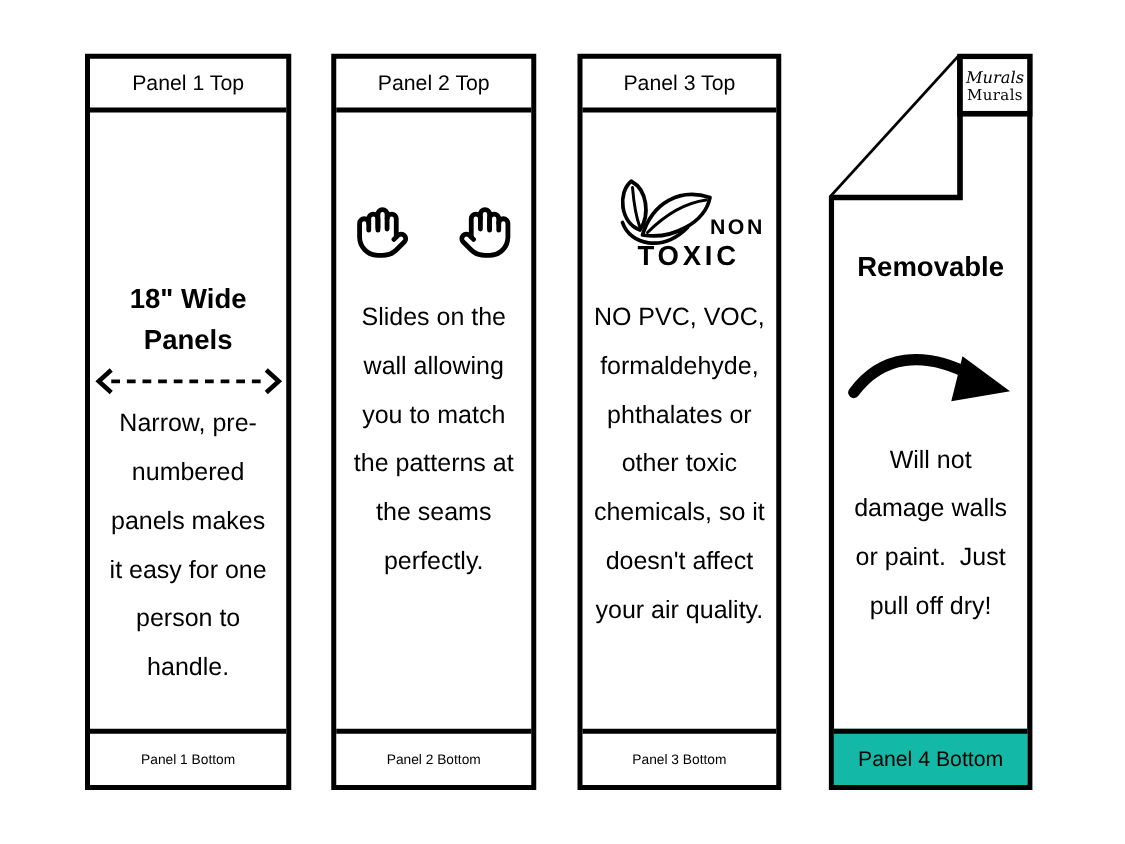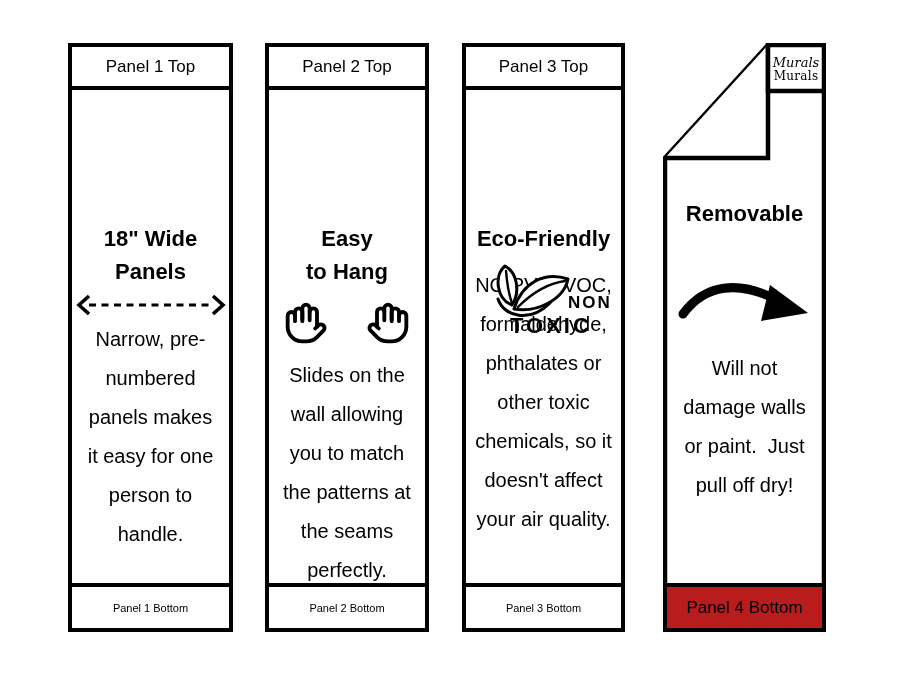--- a/index.html
+++ b/index.html
@@ -37,21 +37,21 @@
   .nontoxic-bottom { position:absolute; left:44px; top:54px; font-size:22px; font-weight:600; letter-spacing:3px; }
 
   
   .p4-frame { position:absolute; left:0; top:0; width:163px; height:589px; }
   .p4-logo { position:absolute; left:107px; top:5px; width:52px; height:43px;
              display:flex; flex-direction:column; align-items:center; justify-content:center; line-height:1.05; }
   .logo-script { font-family:"DejaVu Serif", serif; font-style:italic; font-size:13px; }
   .logo-serif  { font-family:"DejaVu Serif", serif; font-size:12px; letter-spacing:.3px; }
   .p4-body { position:relative; margin-top:47px; flex:0 0 auto; }
   .p4-footer { position:absolute; left:4px; right:4px; bottom:4px; height:45px;
-               margin:0; border-top:4px solid #000; background:#b91c1c;
+               margin:0; border-top:4px solid #000; background:#14b8a6;
                display:flex; align-items:center; justify-content:center; font-size:17px; }
 </style>
 </head>
 <body>
 
 <div class="canvas">
 
   <section class="panel" id="p1">
     <header class="panel-header">
       <span>Panel 1 Top</span>
@@ -76,22 +76,20 @@
     <footer class="panel-footer">
       <span>Panel 1 Bottom</span>
     </footer>
   </section>
 
   <section class="panel" id="p2">
     <header class="panel-header">
       <span>Panel 2 Top</span>
     </header>
     <div class="panel-body">
-      <h2 class="panel-title">Easy
-to Hang</h2>
       <div class="panel-icon">
         <div class="hands">
           <svg class="hand-svg hand-left" viewBox="0 0 24 24" fill="none" stroke="#000" stroke-width="2.1" stroke-linecap="round" stroke-linejoin="round">
             <path d="M18 11V6a2 2 0 0 0-4 0v5"></path>
             <path d="M14 10V4a2 2 0 0 0-4 0v2"></path>
             <path d="M10 10.5V6a2 2 0 0 0-4 0v8"></path>
             <path d="M18 8a2 2 0 1 1 4 0v6a8 8 0 0 1-8 8h-2c-2.8 0-4.5-.86-5.99-2.34l-3.6-3.6a2 2 0 0 1 2.83-2.82L7 15"></path>
           </svg>
           <svg class="hand-svg" viewBox="0 0 24 24" fill="none" stroke="#000" stroke-width="2.1" stroke-linecap="round" stroke-linejoin="round">
             <path d="M18 11V6a2 2 0 0 0-4 0v5"></path>
@@ -111,21 +109,20 @@
     <footer class="panel-footer">
       <span>Panel 2 Bottom</span>
     </footer>
   </section>
 
   <section class="panel" id="p3">
     <header class="panel-header">
       <span>Panel 3 Top</span>
     </header>
     <div class="panel-body">
-      <h2 class="panel-title">Eco-Friendly</h2>
       <div class="panel-icon ecoicon">
         <svg class="leaves-svg" viewBox="0 0 80 66">
           <path d="M6 38 C 12 56, 38 62, 58 42" fill="none" stroke="#000" stroke-width="3" stroke-linecap="round"></path>
           <path d="M22 48 C 30 22, 52 10, 76 18 C 72 38, 46 52, 22 48 Z" fill="#fff" stroke="#000" stroke-width="3" stroke-linejoin="round"></path>
           <path d="M26 46 C 42 30, 58 22, 73 20" fill="none" stroke="#000" stroke-width="2.4" stroke-linecap="round"></path>
           <path d="M20 44 C 4 38, 2 14, 13 5 C 26 12, 28 32, 20 44 Z" fill="#fff" stroke="#000" stroke-width="3" stroke-linejoin="round"></path>
           <path d="M14 10 C 15 22, 17 34, 20 42" fill="none" stroke="#000" stroke-width="2.4" stroke-linecap="round"></path>
         </svg>
         <span class="nontoxic-top">NON</span>
         <span class="nontoxic-bottom">TOXIC</span>

